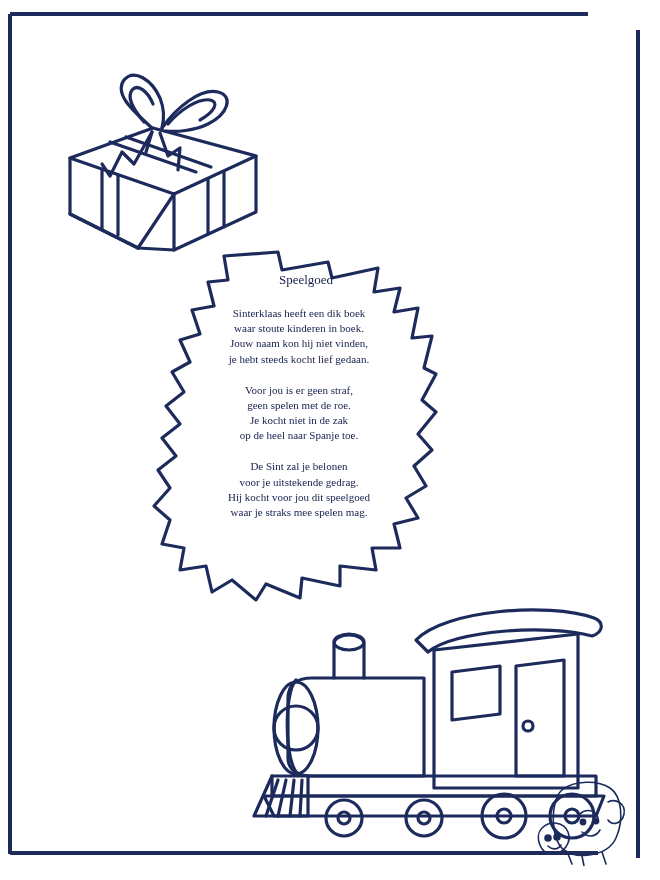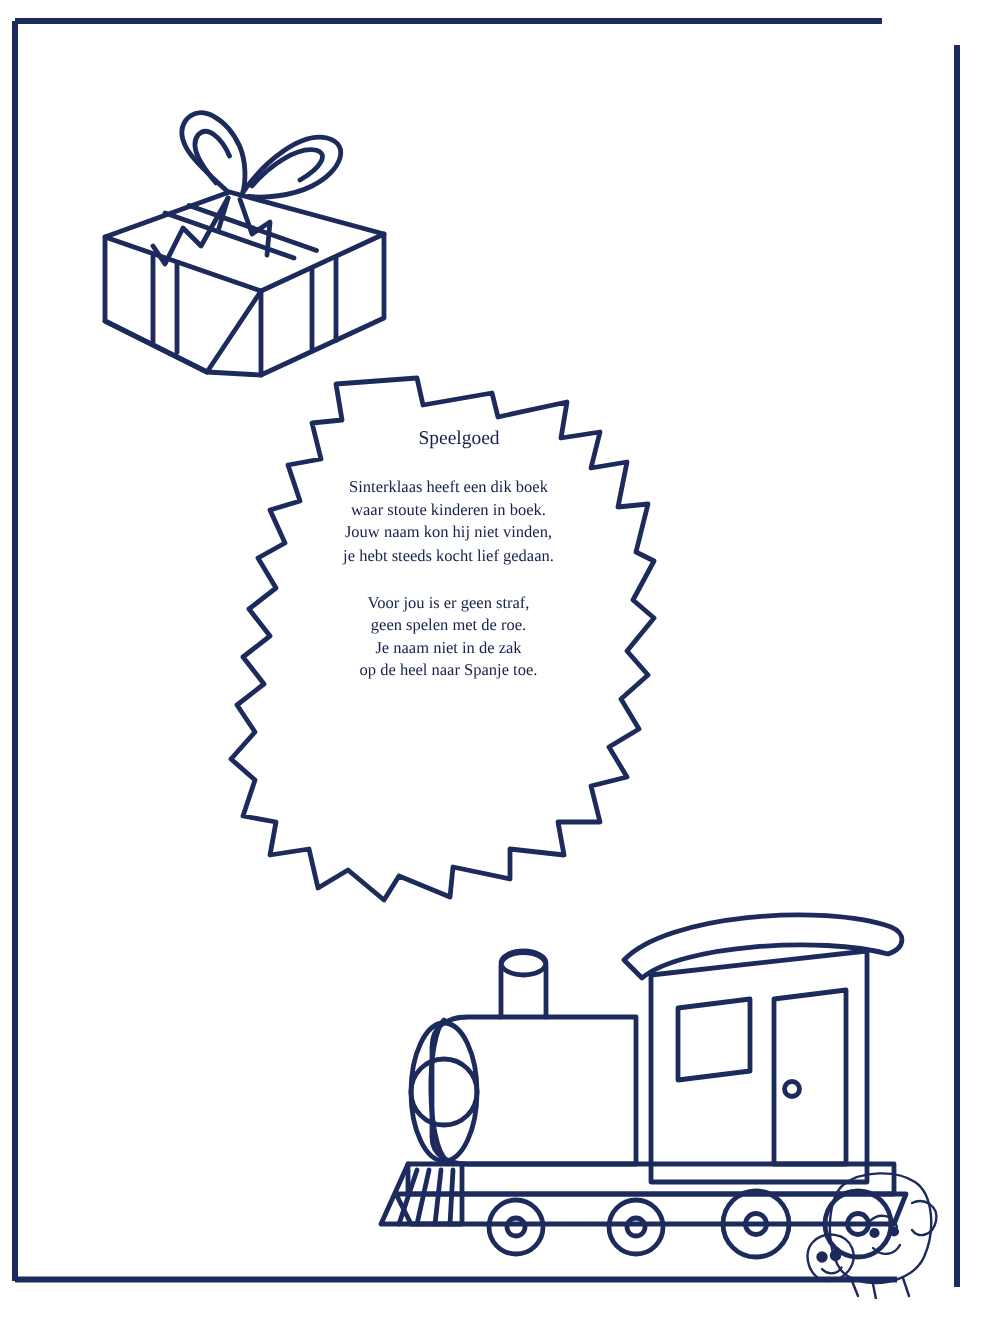--- a/index.html
+++ b/index.html
@@ -48,21 +48,20 @@
     width: 262px;
     text-align: center;
     color: #16204e;
     font-family: "Liberation Serif", serif;
   }
   #poem-title {
     font-size: 13px;
     margin-bottom: 18px;
     text-align: center;
     padding-left: 14px;
-    margin-top: 12px;
   }
   .stanza {
     font-size: 11px;
     line-height: 1.38;
     margin-bottom: 16px;
   }
   .stanza .line {
     display: block;
     white-space: nowrap;
   }
@@ -131,24 +130,30 @@
     <div class="stanza">
       <span class="line">Sinterklaas heeft een dik boek</span>
       <span class="line">waar stoute kinderen in boek.</span>
       <span class="line">Jouw naam kon hij niet vinden,</span>
       <span class="line">je hebt steeds kocht lief gedaan.</span>
     </div>
 
     <div class="stanza">
       <span class="line">Voor jou is er geen straf,</span>
       <span class="line">geen spelen met de roe.</span>
-      <span class="line">Je naam niet in de zak</span>
+      <span class="line">Je kocht niet in de zak</span>
       <span class="line">op de heel naar Spanje toe.</span>
     </div>
 
+    <div class="stanza">
+      <span class="line">De Sint zal je belonen</span>
+      <span class="line">voor je uitstekende gedrag.</span>
+      <span class="line">Hij kocht voor jou dit speelgoed</span>
+      <span class="line">waar je straks mee spelen mag.</span>
+    </div>
   </div>
 
   <div class="art" id="train-art">
     <svg viewBox="0 0 372 260" width="372" height="260" fill="none" stroke="#1d2a5c" stroke-width="3.2" stroke-linejoin="round" stroke-linecap="round">
 
       <path d="M168 60 C 196 30, 300 22, 346 38 C 356 42, 356 52, 344 56 C 300 44, 206 50, 180 72 Z"></path>
 
       <path d="M186 70 L186 208 L330 208 L330 54"></path>
       <path d="M186 70 L330 54"></path>
 

